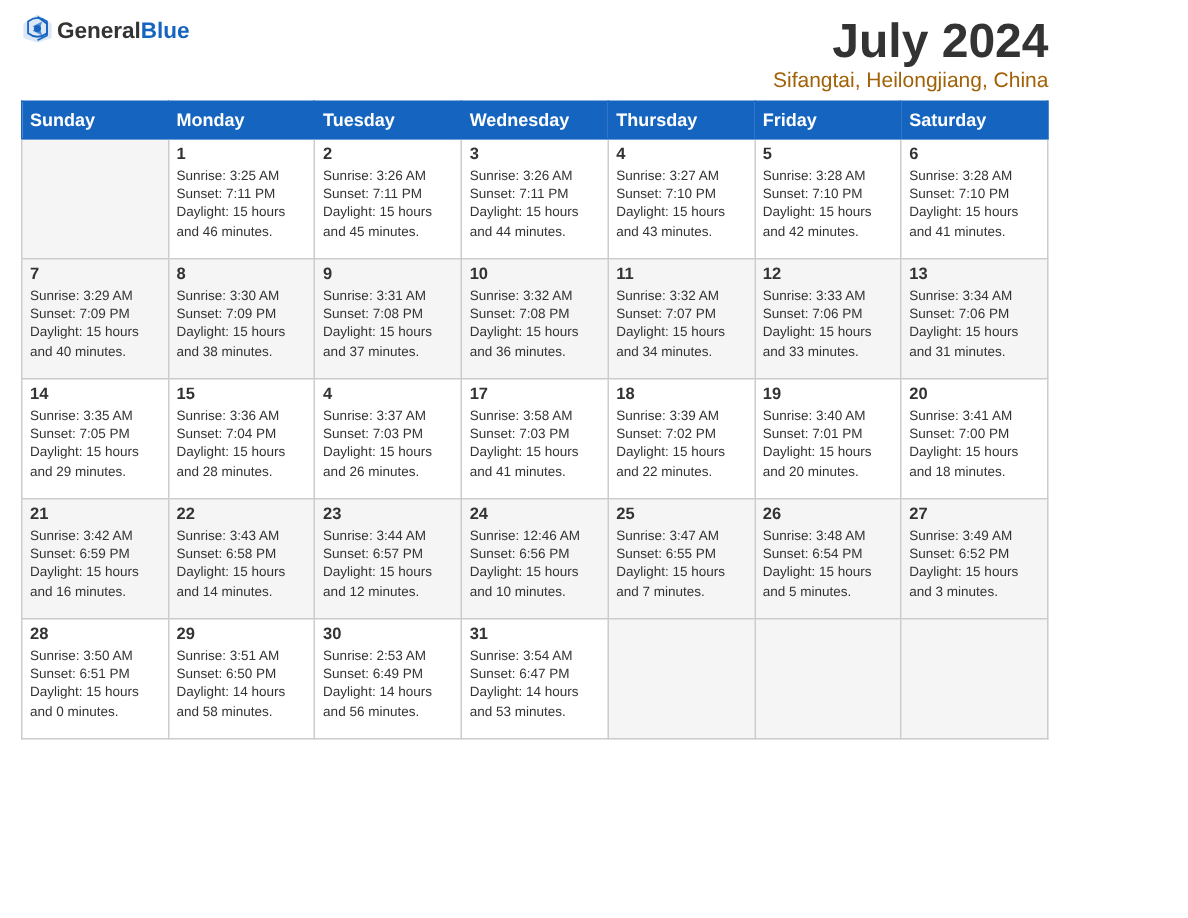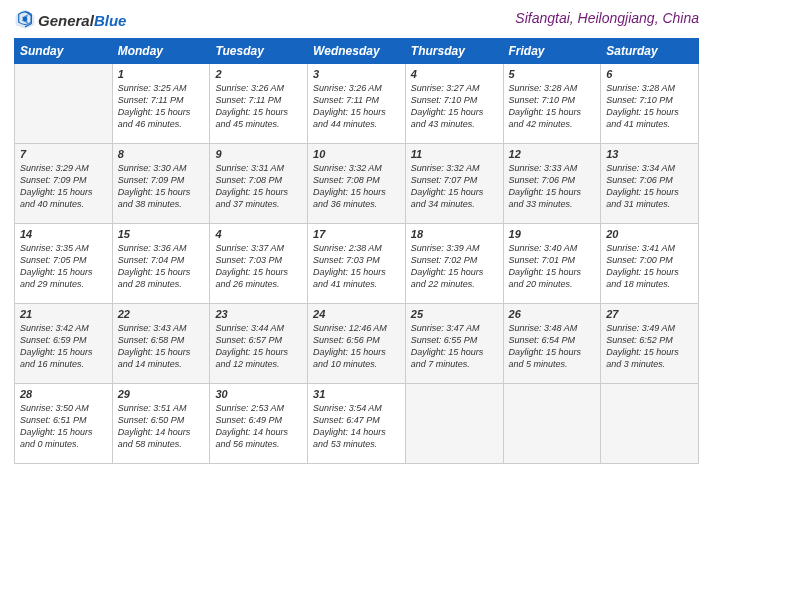--- a/index.html
+++ b/index.html
@@ -6,21 +6,20 @@
     body {
       font-family: Arial, sans-serif;
       background: #fff;
       width: 792px;
       height: 612px;
       overflow: hidden;
     }
     .container {
       width: 713px;
       padding: 10px 14px 10px 14px;
-      font-style: italic;
     }
     .header-row {
       display: flex;
       justify-content: space-between;
       align-items: flex-start;
       margin-bottom: 6px;
     }
     .logo {
       display: flex;
       align-items: center;
@@ -36,21 +35,21 @@
       text-align: right;
     }
     .month-year {
       font-size: 32px;
       font-weight: bold;
       color: #333;
       line-height: 1.1;
     }
     .location {
       font-size: 14px;
-      color: #701a75;
+      color: #a16207;
       font-weight: normal;
       margin-left: 27px;
     }
     table {
       width: 100%;
       border-collapse: collapse;
       table-layout: fixed;
     }
     thead th {
       background-color: #1565c0;
@@ -108,20 +107,21 @@
 
         <path d="M10 12 L18 8 L16 14 L18 20 L10 16 L12 14 Z" fill="#1565c0" opacity="0.7"></path>
       </svg>
       <div>
         <div style="font-size:15px;font-weight:bold;color:#333;line-height:1.1;">
           <span>General</span><span style="color:#1565c0;">Blue</span>
         </div>
       </div>
     </div>
     <div class="title-block">
+      <div class="month-year">July 2024</div>
       <div class="location">Sifangtai, Heilongjiang, China</div>
     </div>
   </div>
 
   <table>
     <thead>
       <tr>
         <th>Sunday</th>
         <th>Monday</th>
         <th>Tuesday</th>
@@ -197,21 +197,21 @@
           <td>
             <span class="day-num">15</span>
             <div class="day-info"><span>Sunrise: 3:36 AM</span><br><span>Sunset: 7:04 PM</span><br><span>Daylight: 15 hours</span><br><span>and 28 minutes.</span></div>
           </td>
           <td>
             <span class="day-num">4</span>
             <div class="day-info"><span>Sunrise: 3:37 AM</span><br><span>Sunset: 7:03 PM</span><br><span>Daylight: 15 hours</span><br><span>and 26 minutes.</span></div>
           </td>
           <td>
             <span class="day-num">17</span>
-            <div class="day-info"><span>Sunrise: 2:38 AM</span><br><span>Sunset: 7:03 PM</span><br><span>Daylight: 15 hours</span><br><span>and 41 minutes.</span></div>
+            <div class="day-info"><span>Sunrise: 3:58 AM</span><br><span>Sunset: 7:03 PM</span><br><span>Daylight: 15 hours</span><br><span>and 41 minutes.</span></div>
           </td>
           <td>
             <span class="day-num">18</span>
             <div class="day-info"><span>Sunrise: 3:39 AM</span><br><span>Sunset: 7:02 PM</span><br><span>Daylight: 15 hours</span><br><span>and 22 minutes.</span></div>
           </td>
           <td>
             <span class="day-num">19</span>
             <div class="day-info"><span>Sunrise: 3:40 AM</span><br><span>Sunset: 7:01 PM</span><br><span>Daylight: 15 hours</span><br><span>and 20 minutes.</span></div>
           </td>
           <td>

